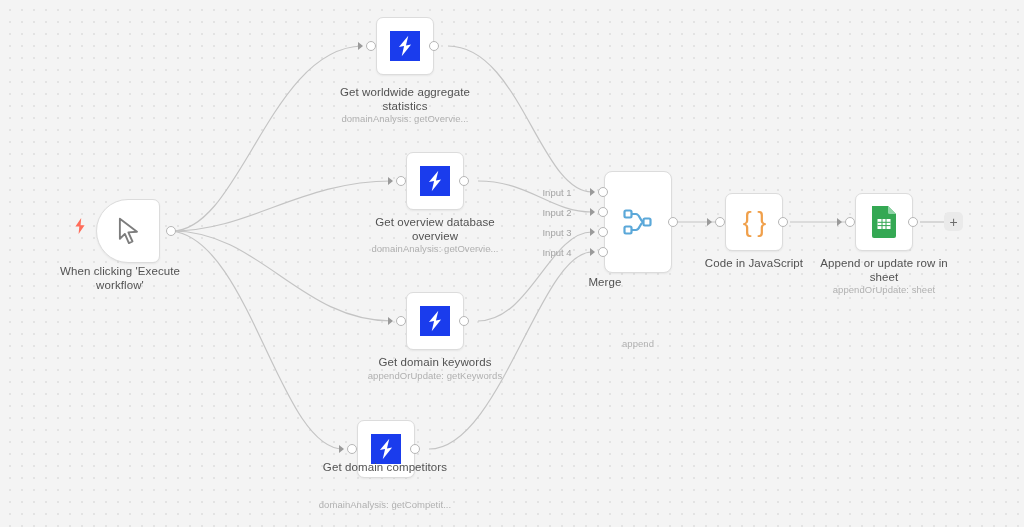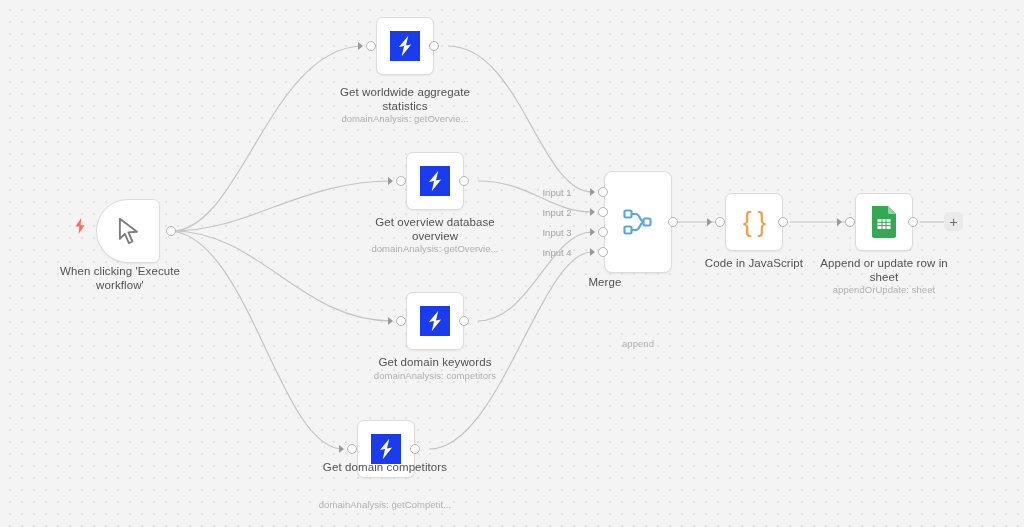--- a/index.html
+++ b/index.html
@@ -183,21 +183,21 @@
   <div class="node sq" style="left:406px; top:292px;">
     <svg class="semrush-icon" viewBox="0 0 32 32" xmlns="http://www.w3.org/2000/svg">
       <rect x="0" y="0" width="32" height="32" fill="#1a3ced"></rect>
       <path d="M19.5 5 L9.5 17 L15 16 L12.5 27 L22.5 14.5 L17 15.5 Z" fill="#ffffff"></path>
     </svg>
   </div>
   <div class="arrowhead" style="left:388px; top:317px;"></div>
   <div class="port" style="left:396px; top:316px;"></div>
   <div class="port" style="left:459px; top:316px;"></div>
   <div class="node-label" style="left:360px; top:356px; width:150px;">Get domain keywords</div>
-  <div class="node-sub" style="left:360px; top:370px; width:150px;">domainAnalysis: competitors</div>
+  <div class="node-sub" style="left:360px; top:370px; width:150px;">appendOrUpdate: getKeywords</div>
 
   <div class="node sq" style="left:357px; top:420px;">
     <svg class="semrush-icon" viewBox="0 0 32 32" xmlns="http://www.w3.org/2000/svg">
       <rect x="0" y="0" width="32" height="32" fill="#1a3ced"></rect>
       <path d="M19.5 5 L9.5 17 L15 16 L12.5 27 L22.5 14.5 L17 15.5 Z" fill="#ffffff"></path>
     </svg>
   </div>
   <div class="arrowhead" style="left:339px; top:445px;"></div>
   <div class="port" style="left:347px; top:444px;"></div>
   <div class="port" style="left:410px; top:444px;"></div>

